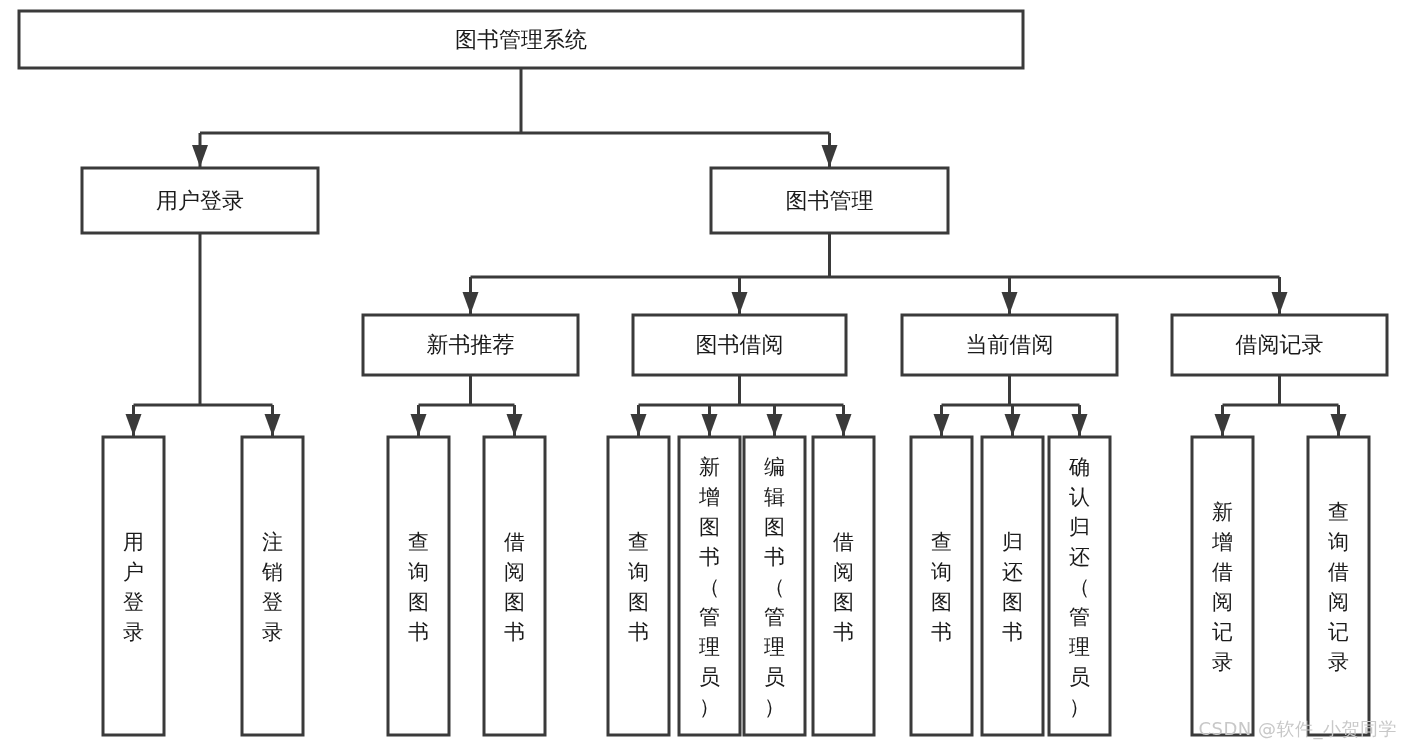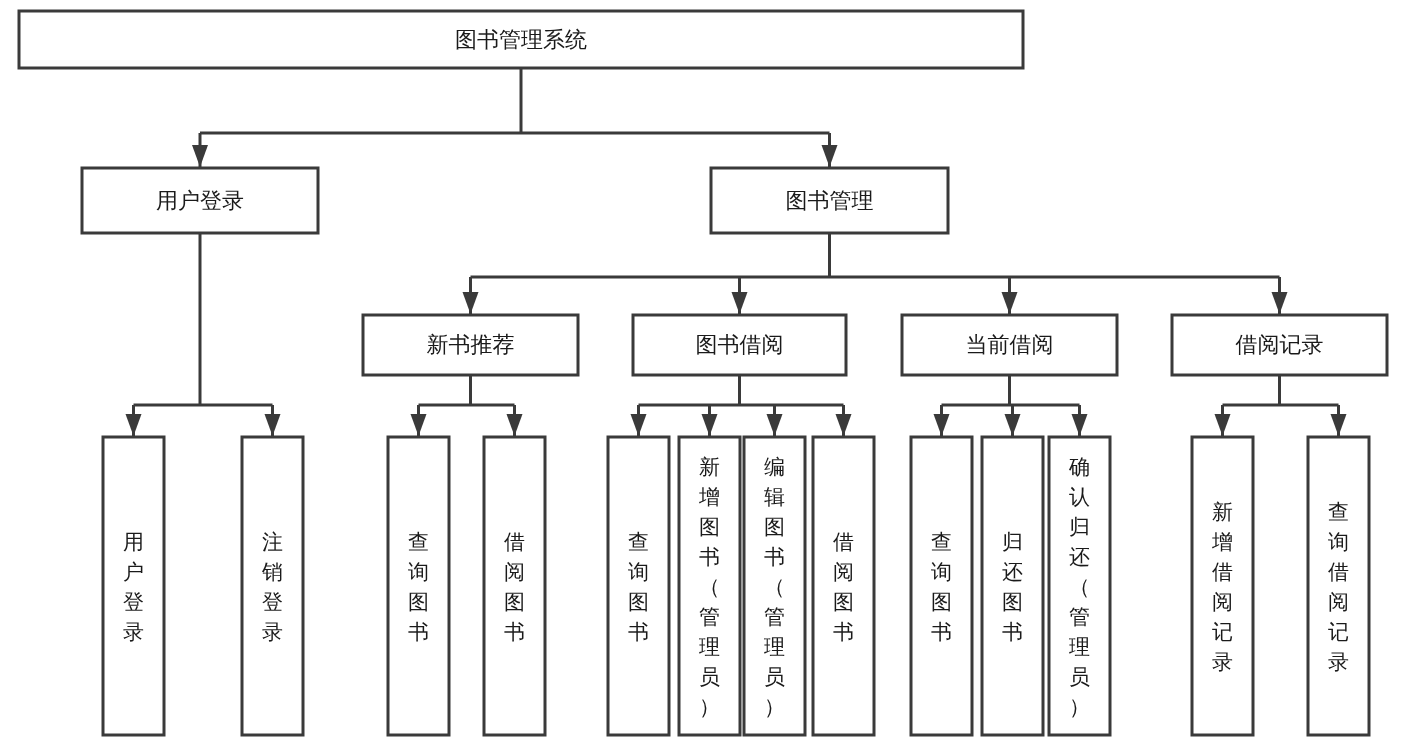--- a/index.html
+++ b/index.html
@@ -201,13 +201,14 @@
         <g>
           <rect x="1192" y="437" width="61" height="298" class="node-box"></rect>
           <text x="1222.5" y="519.4" class="node-label-vert"><tspan x="1222.5" dy="0">新</tspan><tspan x="1222.5" dy="30">增</tspan><tspan x="1222.5" dy="30">借</tspan><tspan x="1222.5" dy="30">阅</tspan><tspan x="1222.5" dy="30">记</tspan><tspan x="1222.5" dy="30">录</tspan></text>
         </g>
         <g>
           <rect x="1308" y="437" width="61" height="298" class="node-box"></rect>
           <text x="1338.5" y="519.4" class="node-label-vert"><tspan x="1338.5" dy="0">查</tspan><tspan x="1338.5" dy="30">询</tspan><tspan x="1338.5" dy="30">借</tspan><tspan x="1338.5" dy="30">阅</tspan><tspan x="1338.5" dy="30">记</tspan><tspan x="1338.5" dy="30">录</tspan></text>
         </g>
       </g>
   </svg>
+  <div class="watermark-text">CSDN @软件_小贺同学</div>
 </div>
 
 </body></html>

